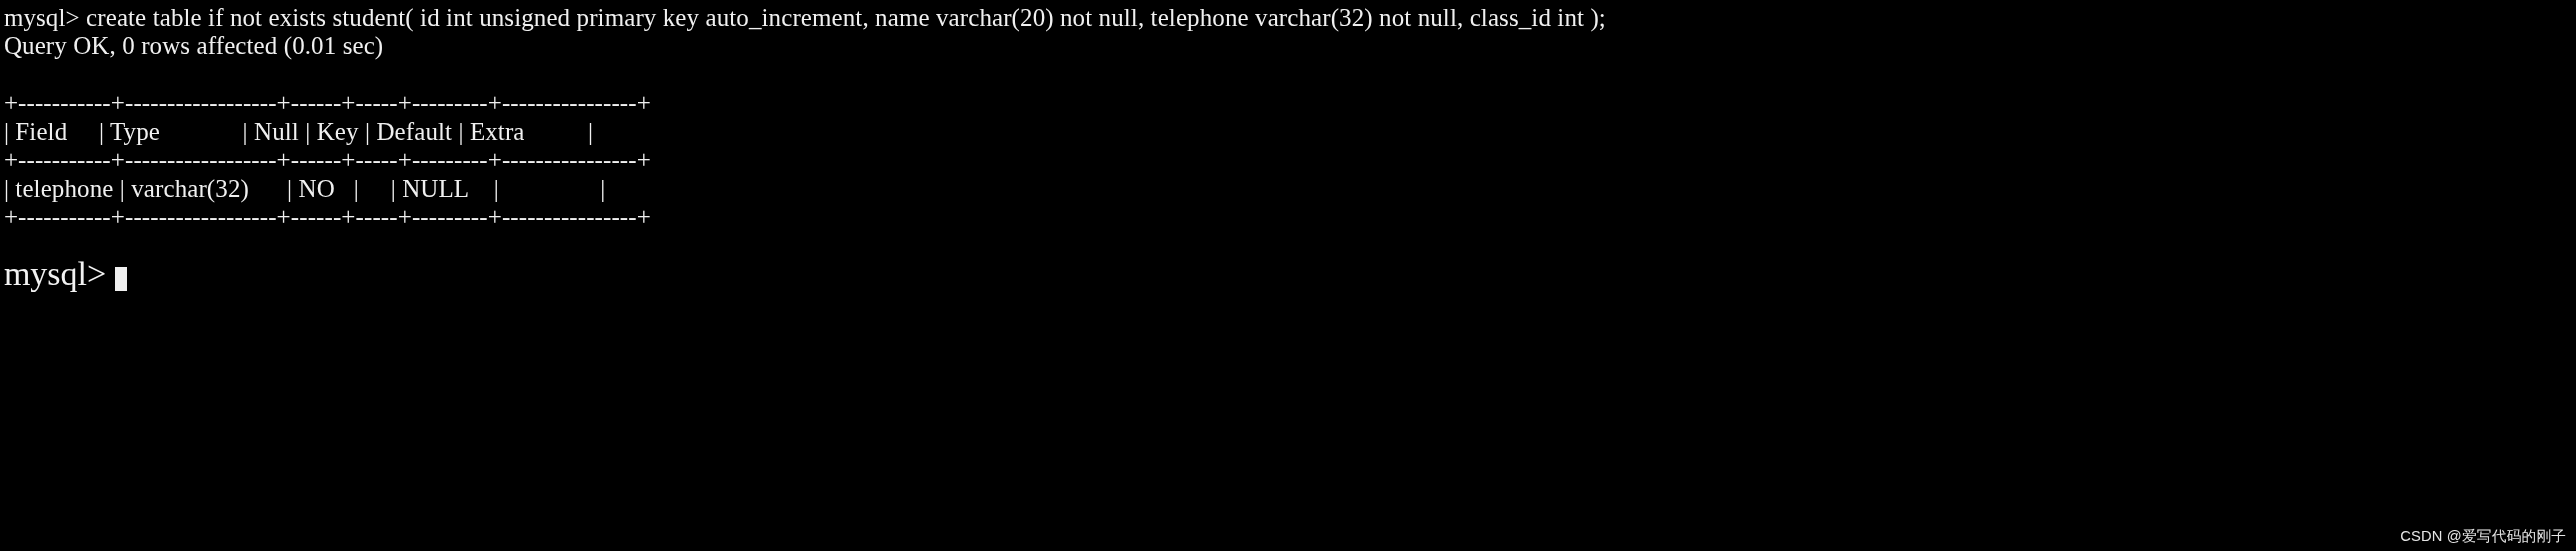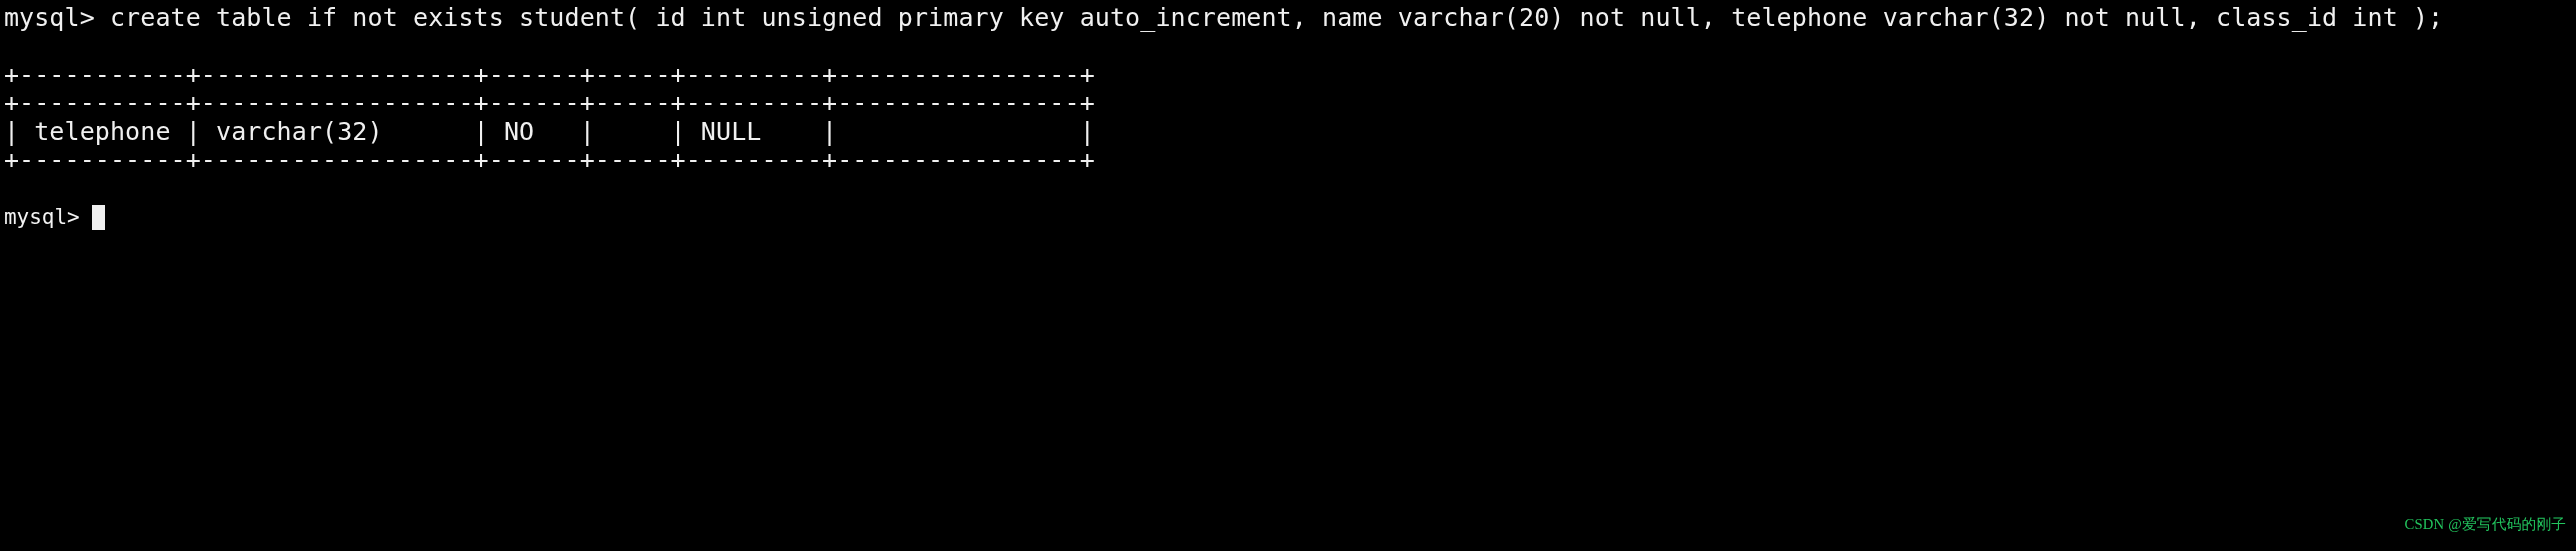--- a/index.html
+++ b/index.html
@@ -17,69 +17,72 @@
   #terminal {
     position: absolute;
     left: 0;
     top: 0;
     width: 2576px;
     height: 551px;
     background: #000000;
     color: #f2f2f2;
     padding: 3.9px 0 0 3.9px;
     box-sizing: border-box;
+    font-family: Liberation Serif, serif;
   }
   .line {
     font-size: 25px;
     line-height: 28.5px;
     letter-spacing: 0.1px;
     white-space: pre;
     color: #f0f0f0;
     height: 28.5px;
   }
   .line.blank {
     color: transparent;
   }
   .prompt-line {
     display: flex;
-    align-items: flex-start;
-    font-size: 21px;
+    align-items: flex-end;
+    font-size: 34px;
     line-height: 28.5px;
     height: 28.5px;
     white-space: pre;
   }
   .cursor {
     display: inline-block;
     width: 12.7px;
     height: 24.4px;
     background: #f0f0f0;
     margin-left: 0px;
     vertical-align: top;
     position: relative;
     top: 2px;
   }
   #watermark {
     position: absolute;
     right: 9.8px;
-    bottom: 17px;
-    font-family: Liberation Serif, serif;
+    bottom: 5px;
+    font-family: Liberation Sans, sans-serif;
     font-size: 14.7px;
-    color: #22c55e;
+    color: #e5e5e5;
     white-space: pre;
     letter-spacing: 0.2px;
   }
 </style>
 </head>
 <body>
 
 <div id="terminal">
 
   <div class="line">mysql&gt; create table if not exists student( id int unsigned primary key auto_increment, name varchar(20) not null, telephone varchar(32) not null, class_id int );</div>
+  <div class="line">Query OK, 0 rows affected (0.01 sec)</div>
   <div class="line blank"></div>
   <div class="line">+-----------+------------------+------+-----+---------+----------------+</div>
+  <div class="line">| Field     | Type             | Null | Key | Default | Extra          |</div>
   <div class="line">+-----------+------------------+------+-----+---------+----------------+</div>
   <div class="line">| telephone | varchar(32)      | NO   |     | NULL    |                |</div>
   <div class="line">+-----------+------------------+------+-----+---------+----------------+</div>
   <div class="line blank"></div>
 
   <div class="prompt-line">
     <span>mysql&gt;</span>
     <span> </span>
     <span class="cursor"></span>
   </div>

